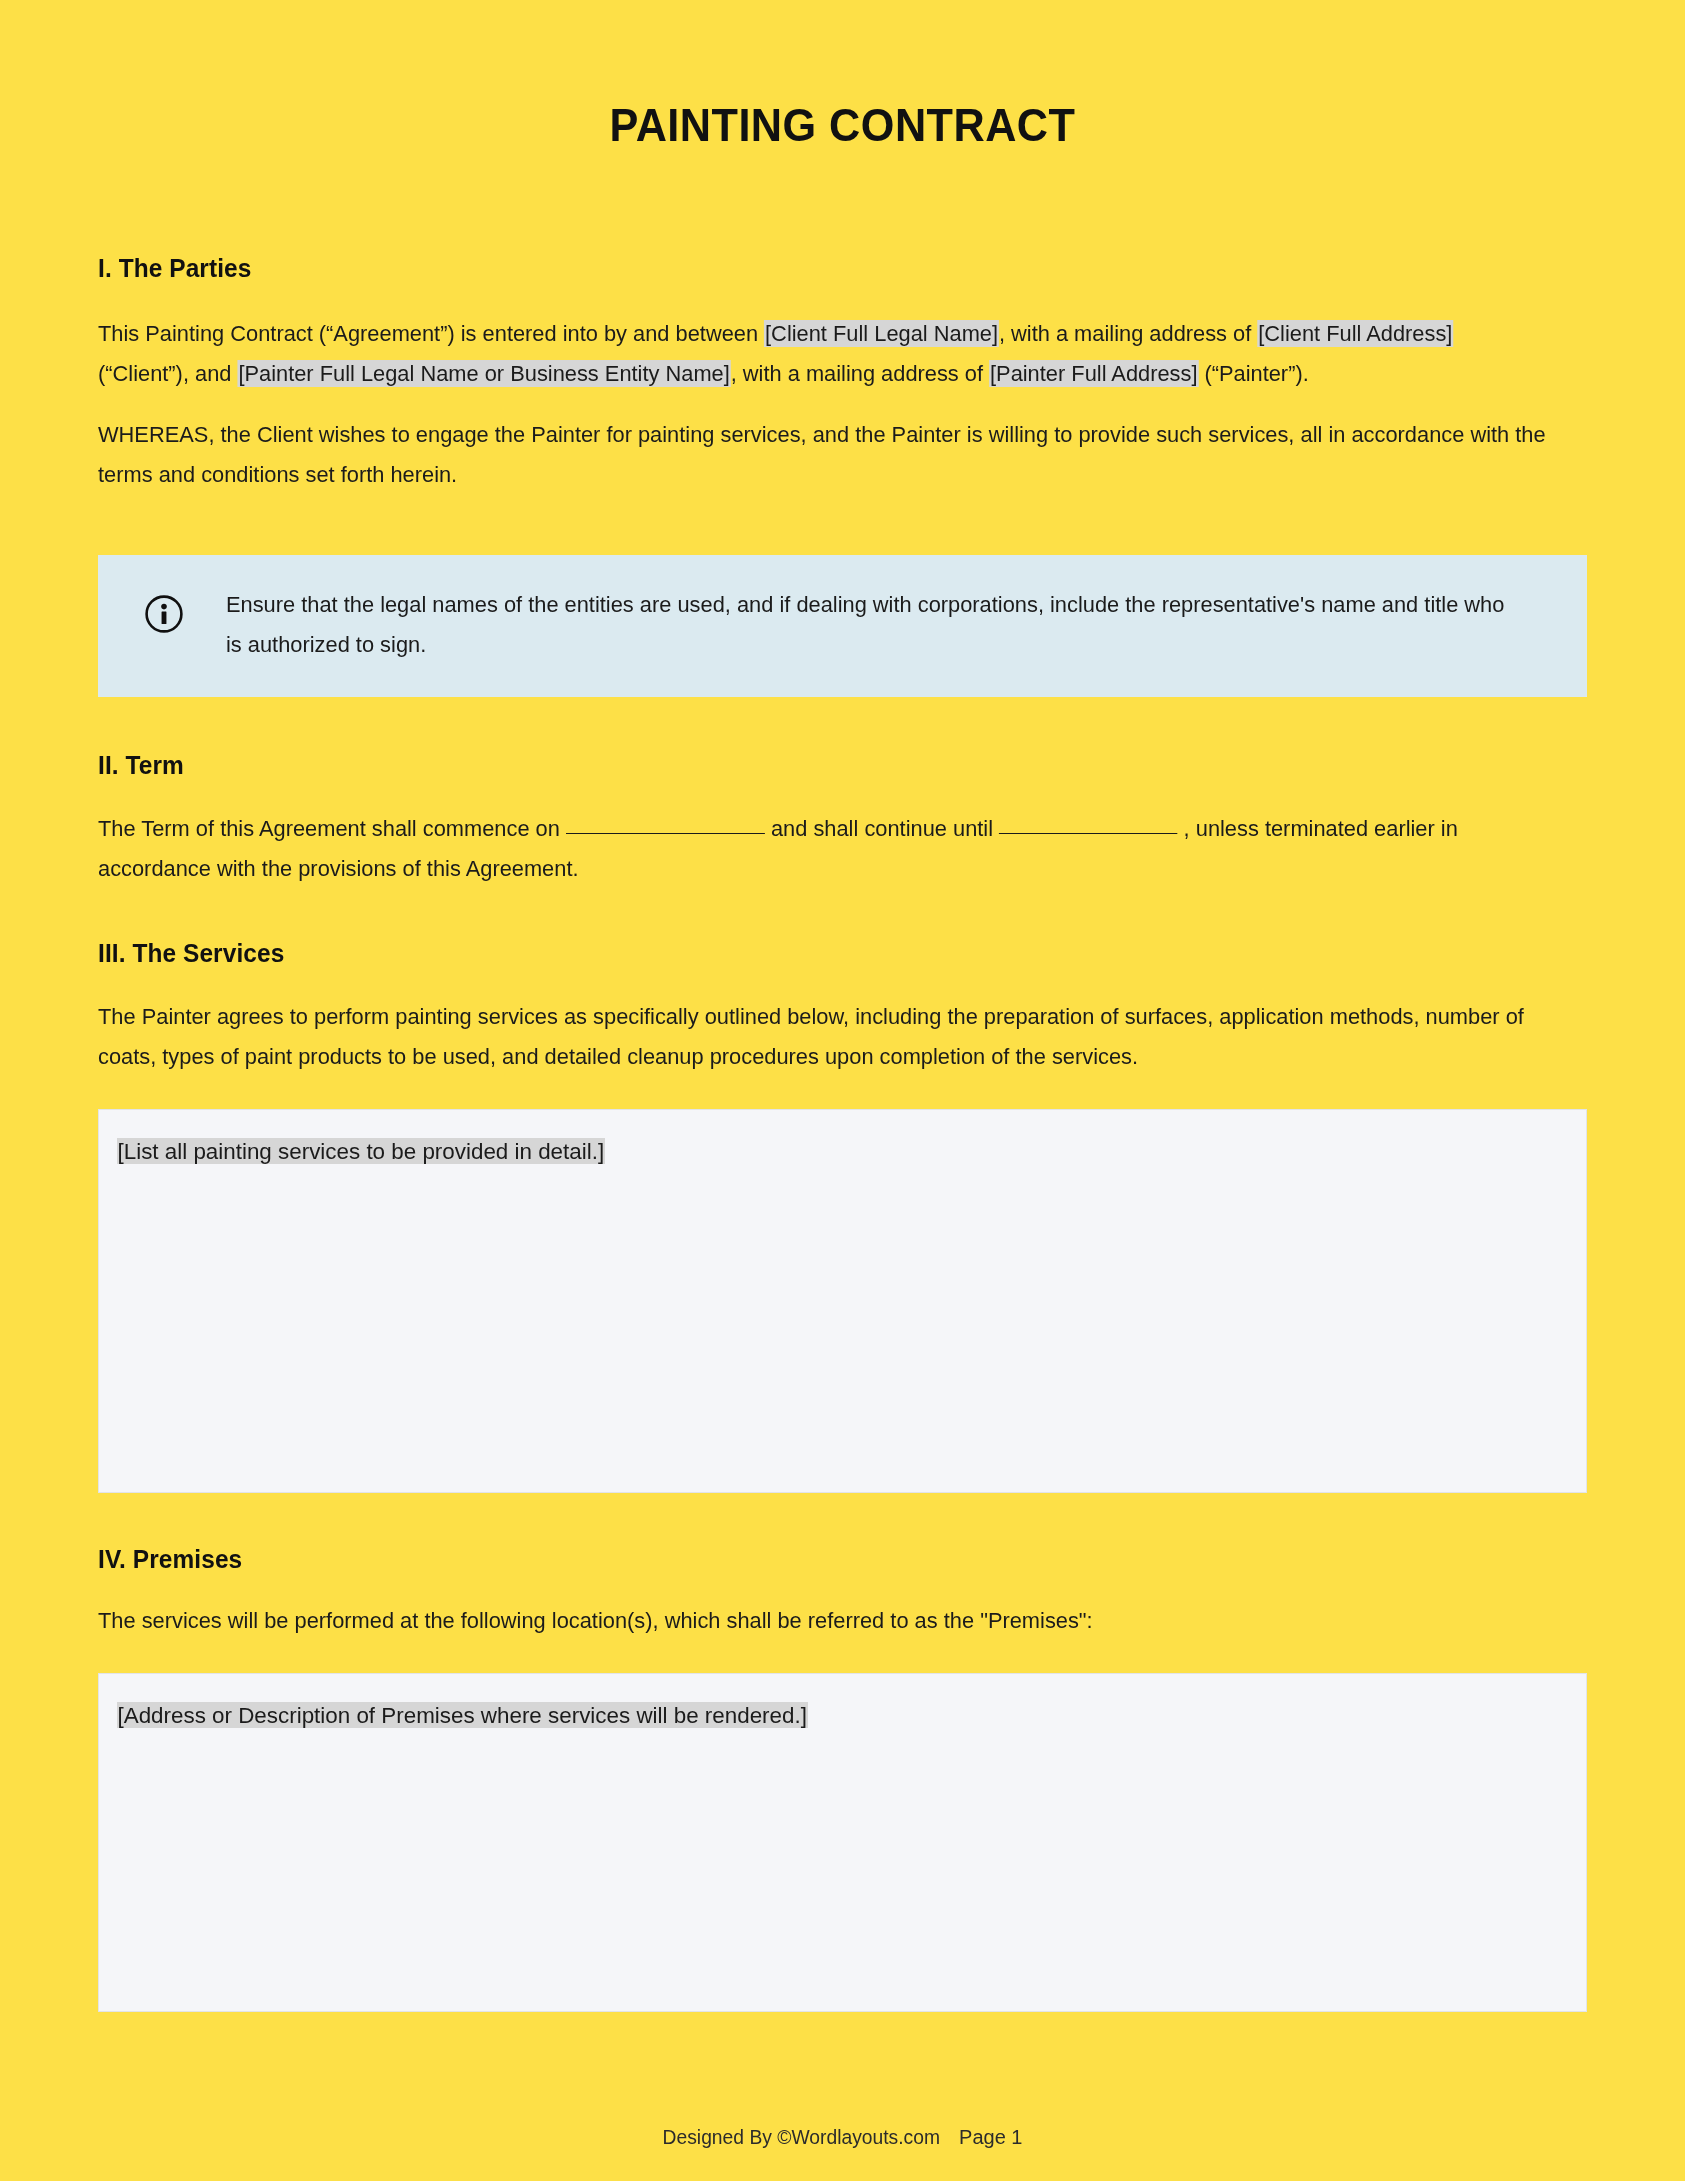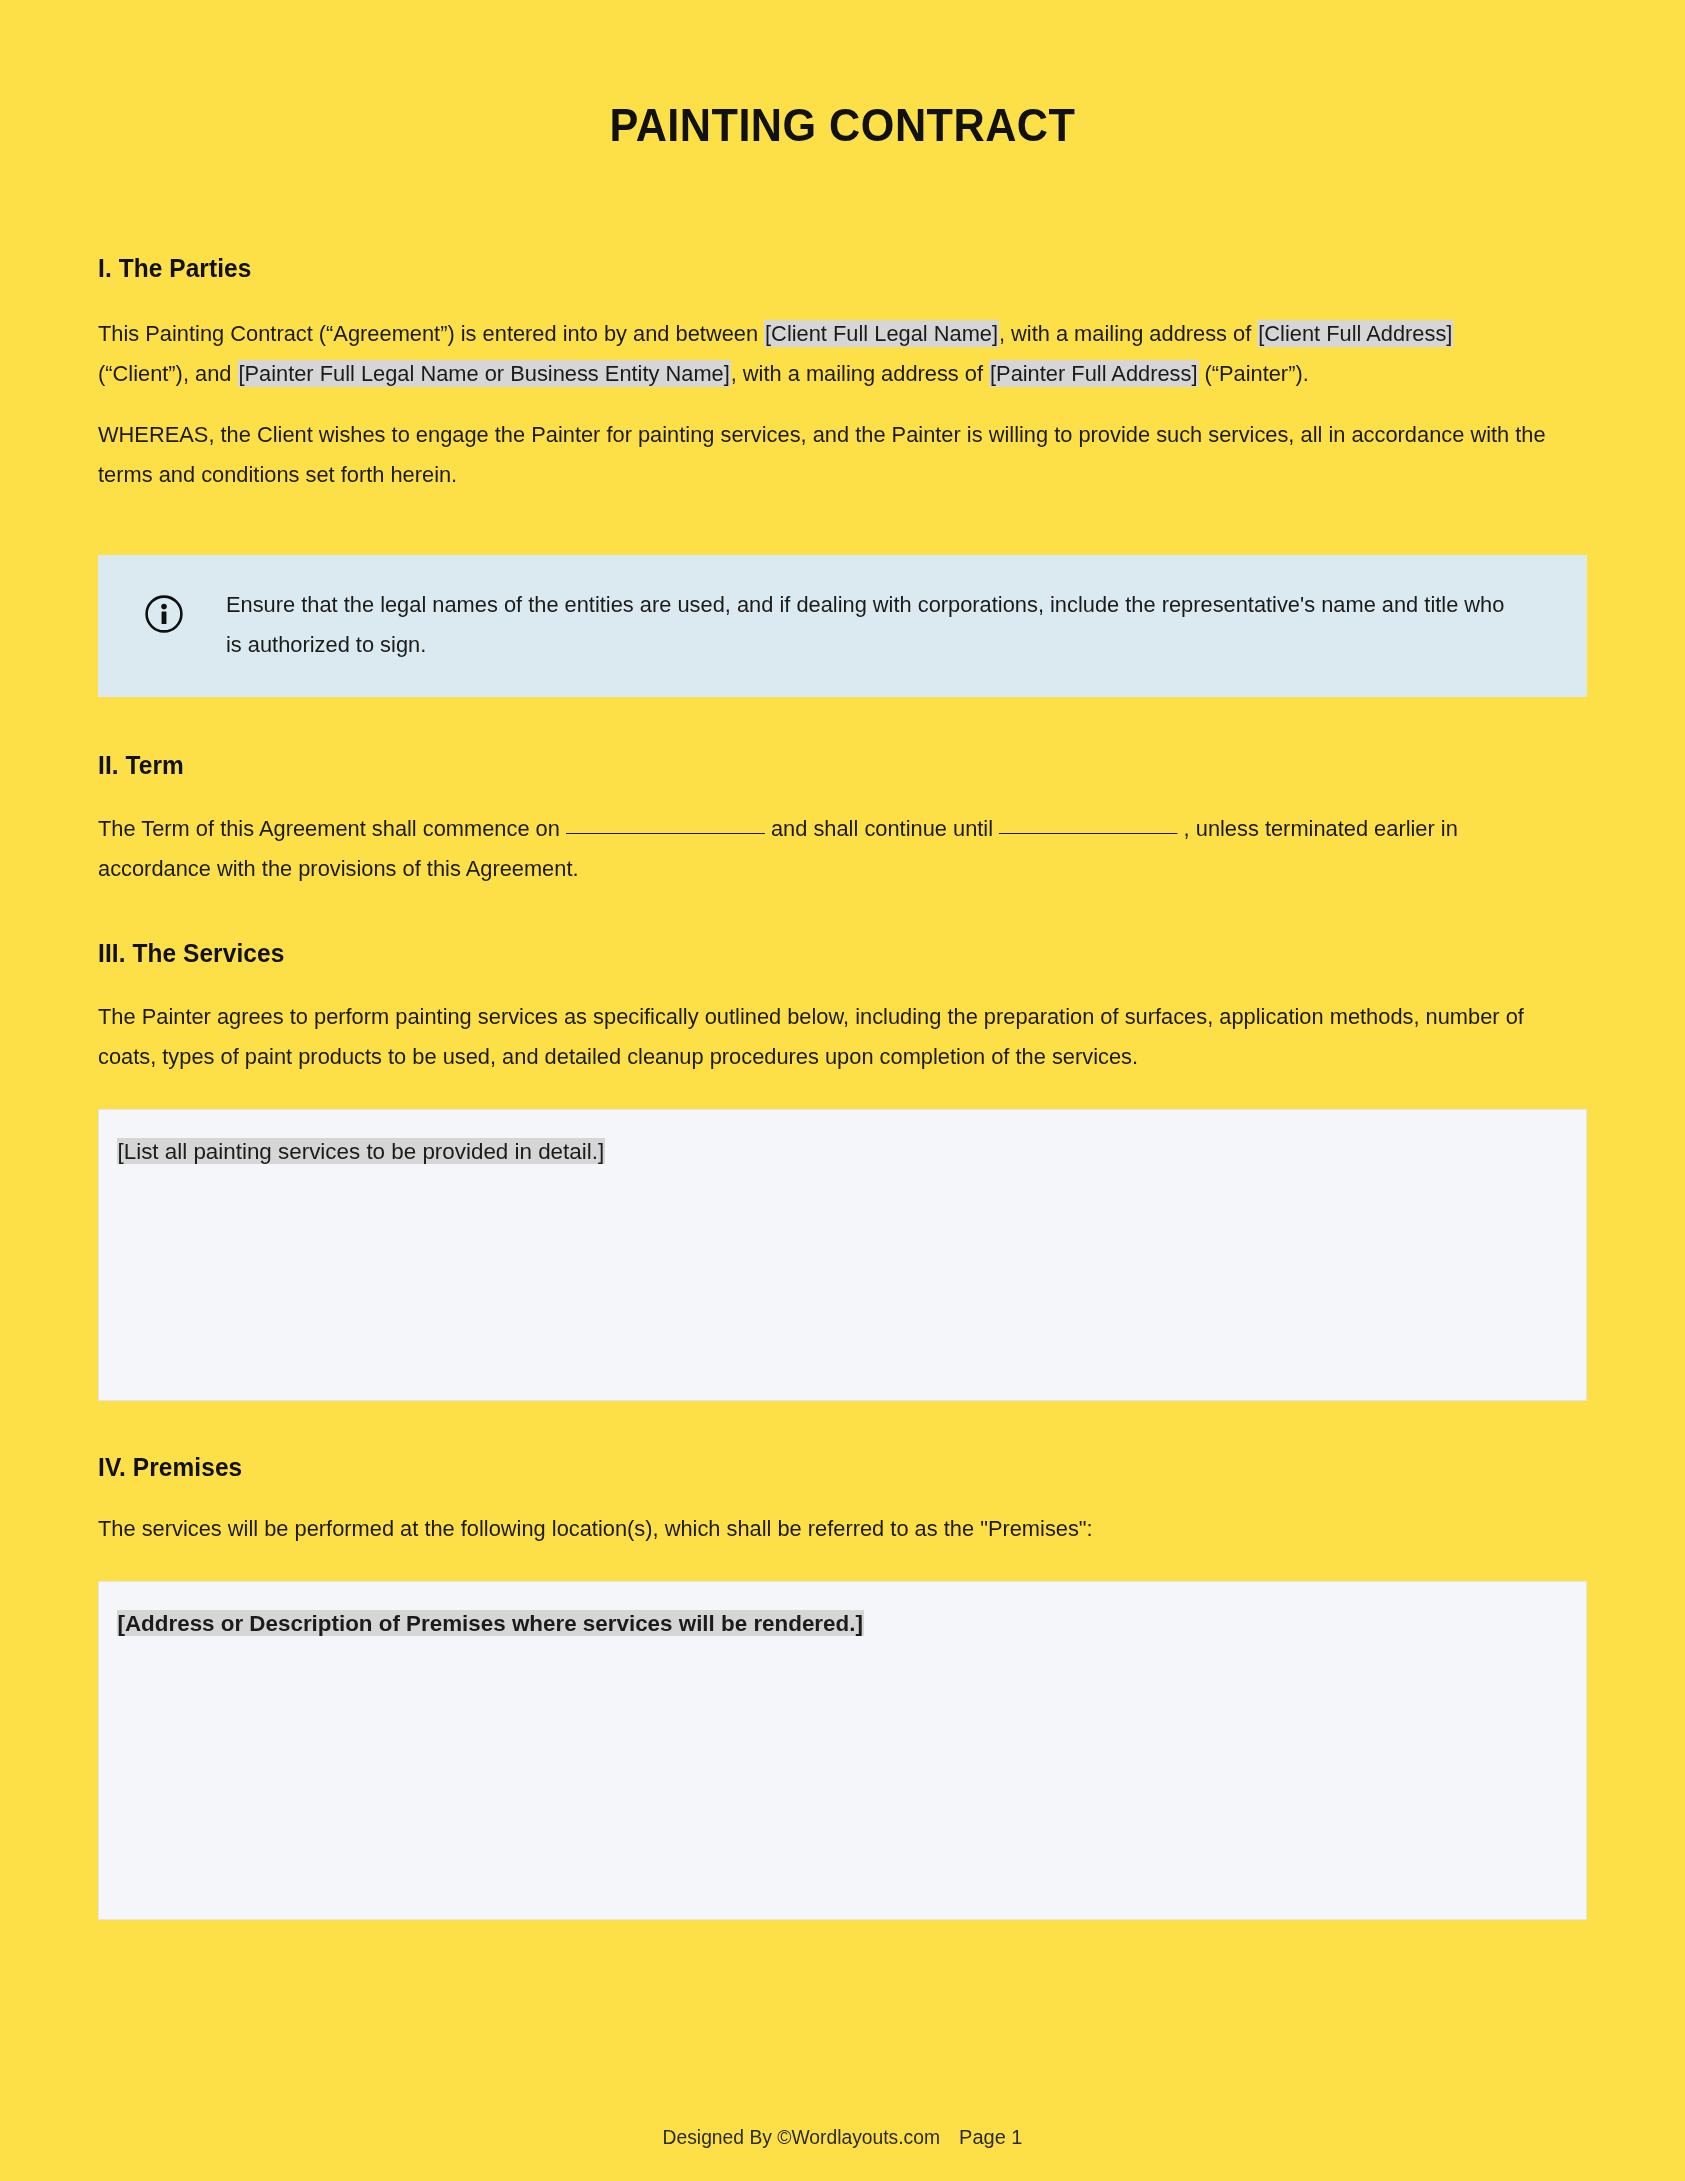--- a/index.html
+++ b/index.html
@@ -121,22 +121,22 @@
 
   
   .fill-box {
     margin-top: 32px;
     width: 1489px;
     box-sizing: border-box;
     background: #f5f6f9;
     border: 0.9px solid #e2e4e9;
     padding: 24.6px 17.6px 17.6px 17.6px;
   }
-  .fill-box.services  { height: 292px; }
-  .fill-box.premises  { height: 339px; font-weight: bold; }
+  .fill-box.services  { height: 384px; }
+  .fill-box.premises  { height: 339px; }
   .fill-box .ph {
     font-family: "Liberation Sans", sans-serif;
     font-size: 22.4px;
     line-height: 33px;
     color: #1b1b1b;
   }
 
   
   .footer {
     position: absolute;

